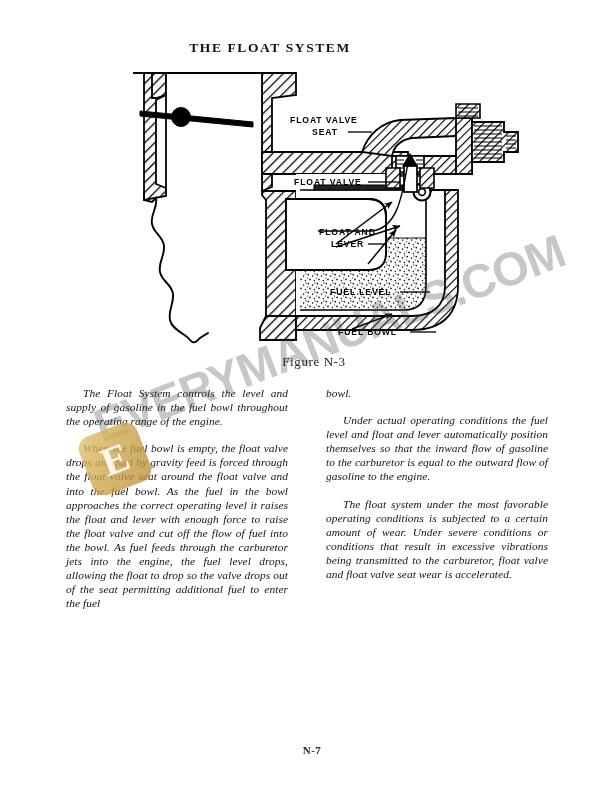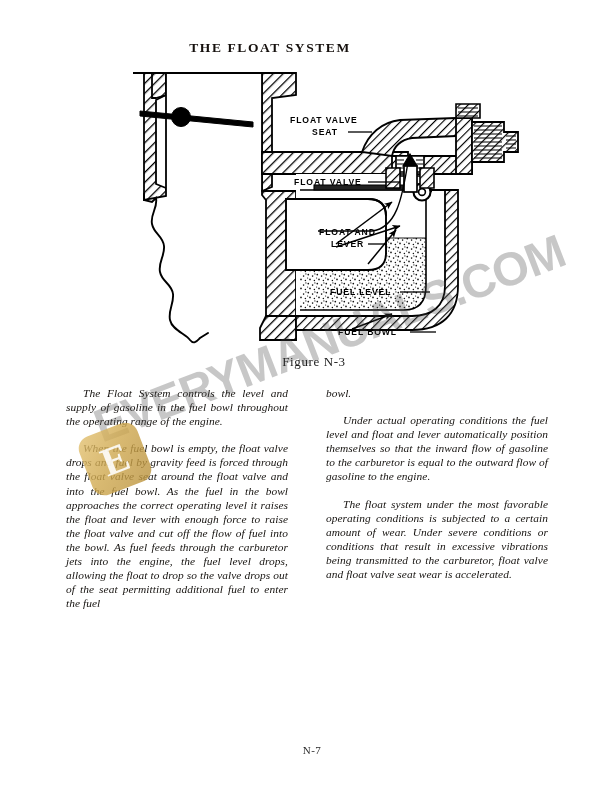--- a/index.html
+++ b/index.html
@@ -93,21 +93,21 @@
   .page-number {
     position: absolute;
     top: 744px;
     left: 0;
     width: 612px;
     text-align: center;
     font-size: 11px;
     letter-spacing: 0.5px;
     color: #2a2a2a;
   }
-  .page-number .pnshift { position: relative; left: 6px; }
+  .page-number .pnshift { position: relative; left: 6px; font-weight: bold; }
 
   
   .watermark {
     position: absolute;
     top: 0; left: 0;
     width: 612px; height: 792px;
     pointer-events: none;
   }
   .wm-text {
     position: absolute;

